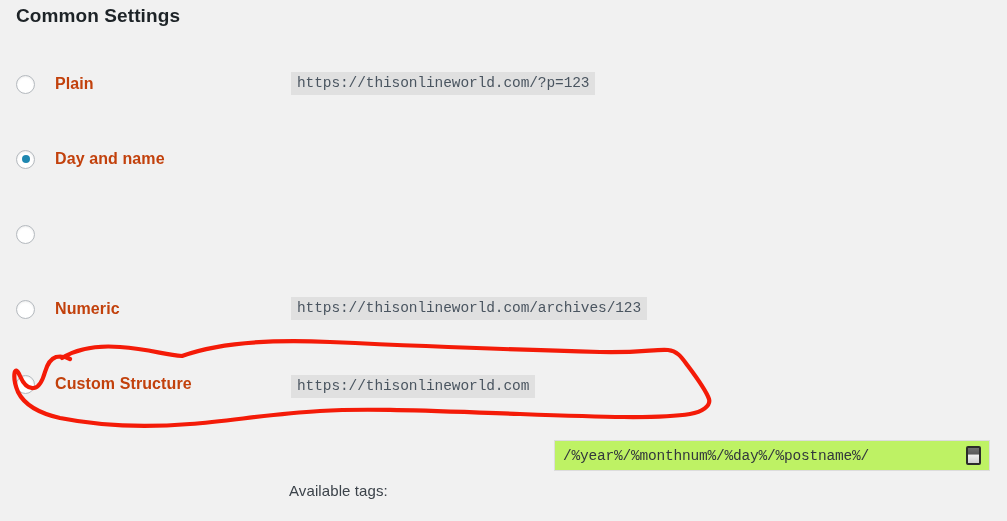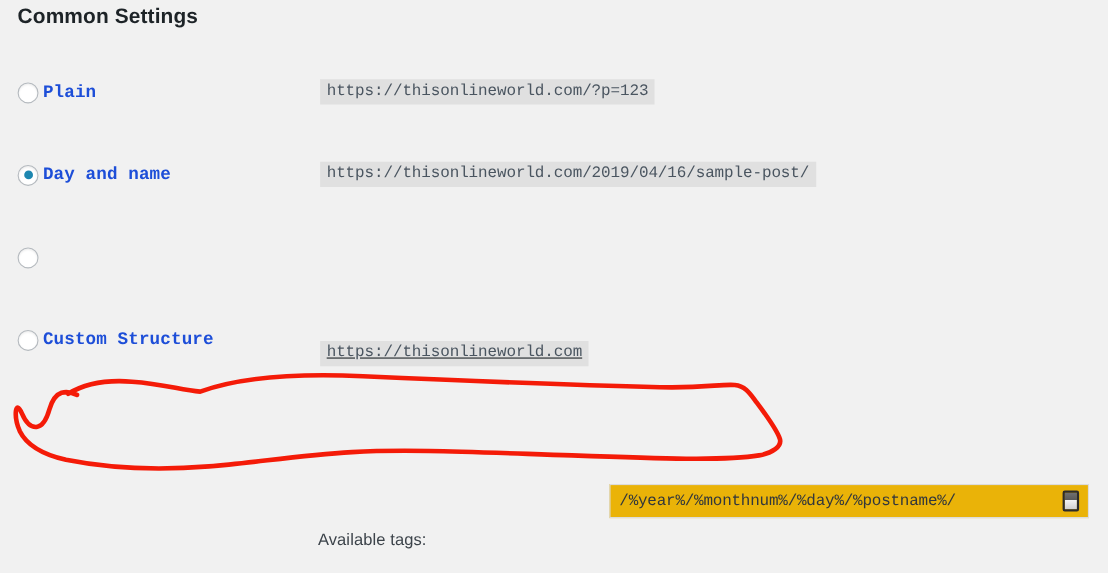--- a/index.html
+++ b/index.html
@@ -71,27 +71,26 @@
     position: absolute;
     left: 50%;
     top: 50%;
     width: 8px;
     height: 8px;
     margin: -4px 0 0 -4px;
     border-radius: 50%;
     background: #1e87b0;
   }
   .radio-label {
-    margin-left: 4px;
+    margin-left: 20px;
     font-size: 16px;
     font-weight: 600;
-    color: #1d4ed8;
+    color: #c2410c;
     white-space: nowrap;
     letter-spacing: 0.1px;
-    font-family: Liberation Mono, monospace;
   }
 
   .url-cell {
     position: absolute;
     left: 291px;
     top: 16px;
     height: 23px;
     display: flex;
     align-items: flex-end;
   }
@@ -104,30 +103,29 @@
     padding: 0 6px;
     white-space: nowrap;
     letter-spacing: -0.1px;
   }
 
   
   .custom-row {
     height: 60px;
   }
   .custom-row .url-cell {
-    top: 29px;
-    text-decoration: underline;
+    top: 19px;
   }
   .structure-input {
     position: absolute;
     left: 554px;
     top: 440px;
     width: 436px;
     height: 31px;
-    background: #eab308;
+    background: #bef264;
     border: 1px solid #dcdcdc;
     box-sizing: border-box;
     display: flex;
     align-items: center;
     padding: 0 8px;
   }
   .structure-input .value {
     font-family: "Liberation Mono", "DejaVu Sans Mono", monospace;
     font-size: 14.5px;
     color: #32373c;
@@ -183,31 +181,37 @@
       <div class="url-cell">
         <span class="url-code">https://thisonlineworld.com/?p=123</span>
       </div>
     </div>
 
     <div class="setting-row">
       <div class="row-label-cell">
         <span class="radio checked"></span>
         <span class="radio-label">Day and name</span>
       </div>
+    </div>
+
+    <div class="setting-row">
+      <div class="row-label-cell">
+        <span class="radio"></span>
+      </div>
+    </div>
+
+    <div class="setting-row">
+      <div class="row-label-cell">
+        <span class="radio"></span>
+        <span class="radio-label">Numeric</span>
+      </div>
       <div class="url-cell">
-        <span class="url-code">https://thisonlineworld.com/2019/04/16/sample-post/</span>
-      </div>
-    </div>
-
-    <div class="setting-row">
-      <div class="row-label-cell">
-        <span class="radio"></span>
-      </div>
-    </div>
-
+        <span class="url-code">https://thisonlineworld.com/archives/123</span>
+      </div>
+    </div>
 
 
     <div class="setting-row custom-row">
       <div class="row-label-cell">
         <span class="radio"></span>
         <span class="radio-label">Custom Structure</span>
       </div>
       <div class="url-cell">
         <span class="url-code">https://thisonlineworld.com</span>
       </div>

